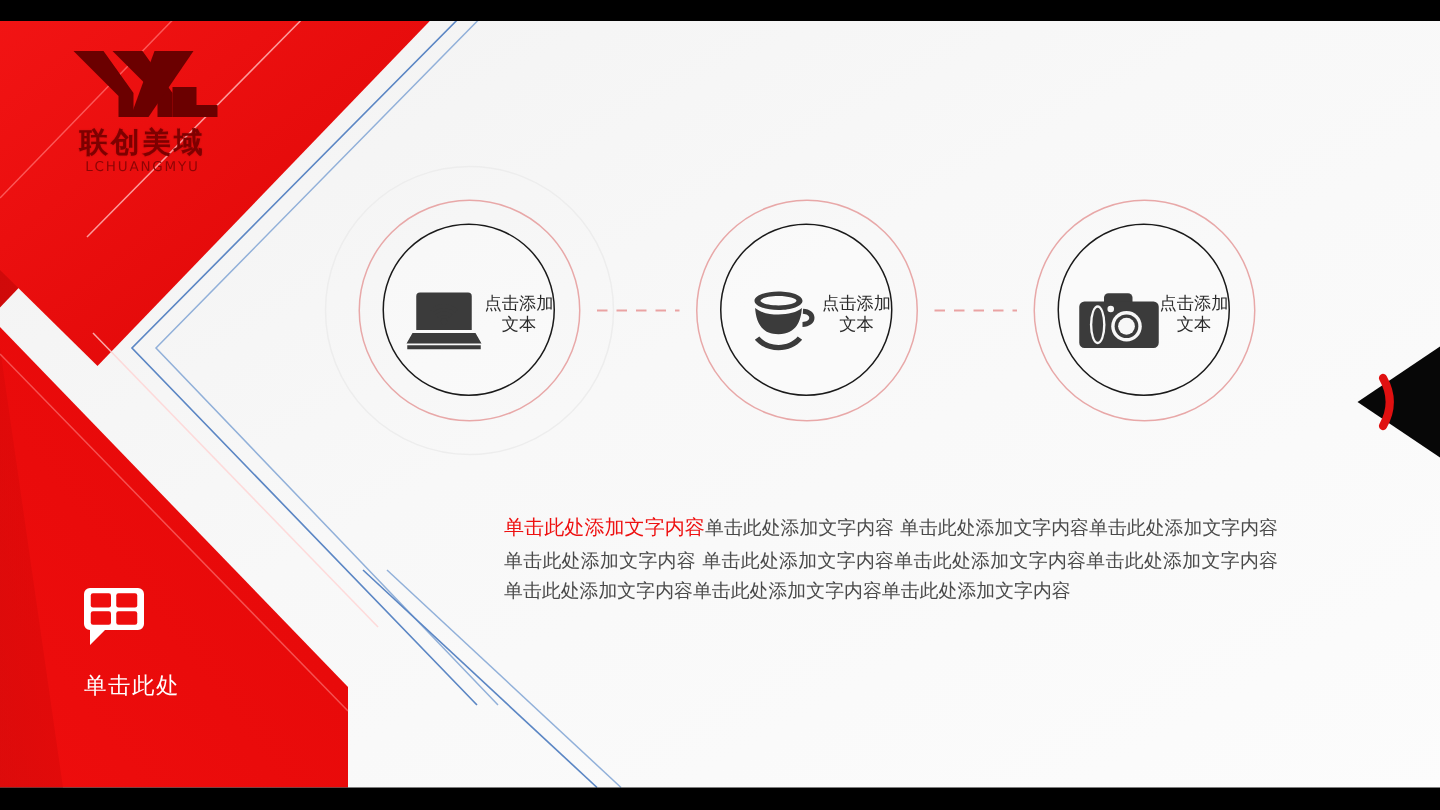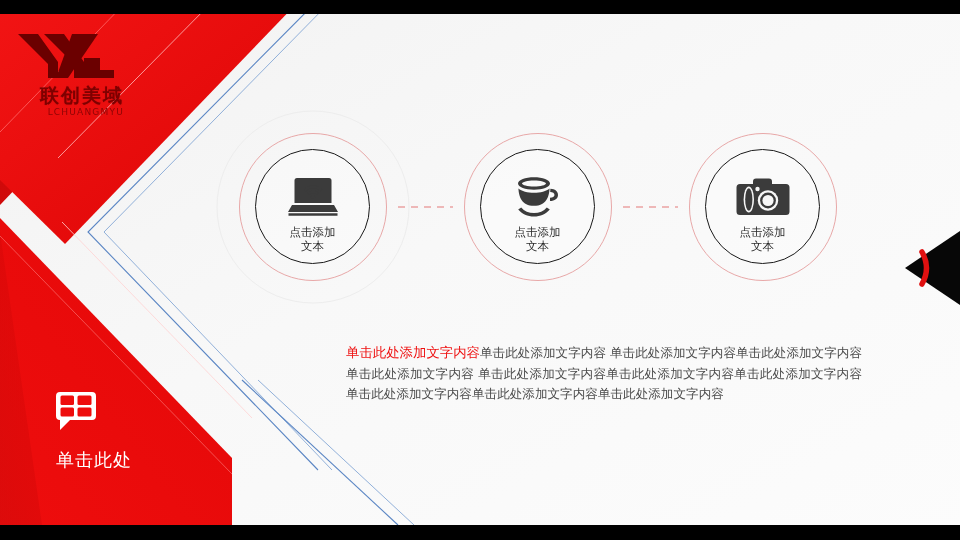--- a/index.html
+++ b/index.html
@@ -19,24 +19,24 @@
     position: absolute;
     left: 0; top: 0;
     width: 960px;
     height: 540px;
   }
   .fgsvg { pointer-events: none; }
 
   
   #logo-block {
     position: absolute;
-    left: 4px;
+    left: 35px;
     top: 28px;
     width: 120px;
-    text-align: right;
+    text-align: center;
     z-index: 6;
   }
   #logo-mark { display: block; margin: 0 auto; }
   #logo-cn {
     font-family: "DejaVu Sans", "Liberation Sans", sans-serif;
     font-size: 19px;
     font-weight: bold;
     letter-spacing: 2px;
     color: #7e0000;
     line-height: 1.05;
@@ -69,44 +69,44 @@
     border-radius: 50%;
   }
   .ring-inner {
     position: absolute;
     left: 16px; top: 16px;
     width: 113px; height: 113px;
     border: 1.6px solid #1a1a1a;
     border-radius: 50%;
     background: rgba(255,255,255,0.28);
     display: flex;
-    flex-direction: column;
+    flex-direction: row;
     align-items: center;
-    justify-content: center;
+    justify-content: flex-end;
   }
   .node-icon {
     margin-top: 14px;
     height: 46px;
     display: flex;
     align-items: center;
     justify-content: center;
   }
   .node-label {
     margin-top: 5px;
     font-size: 11.5px;
     line-height: 1.25;
     color: #2b2b2b;
     text-align: center;
     font-family: "DejaVu Sans", "Liberation Sans", sans-serif;
   }
 
   
   #body-text {
     position: absolute;
-    left: 346px;
+    left: 336px;
     top: 342px;
     width: 516px;
     font-size: 12.6px;
     line-height: 1.62;
     color: #4a4a4a;
     text-align: justify;
     z-index: 5;
     font-family: "DejaVu Sans", "Liberation Sans", sans-serif;
   }
   #body-text .lead {
@@ -118,21 +118,21 @@
   #title-block {
     position: absolute;
     left: 56px;
     top: 392px;
     z-index: 6;
   }
   #title-icon { display: block; }
   #title-text {
     margin-top: 16px;
     color: #ffffff;
-    font-size: 18px;
+    font-size: 15px;
     line-height: 1.55;
     letter-spacing: 1px;
     font-family: "DejaVu Sans", "Liberation Sans", sans-serif;
   }
 
   
   .bar {
     position: absolute;
     left: 0;
     width: 960px;

